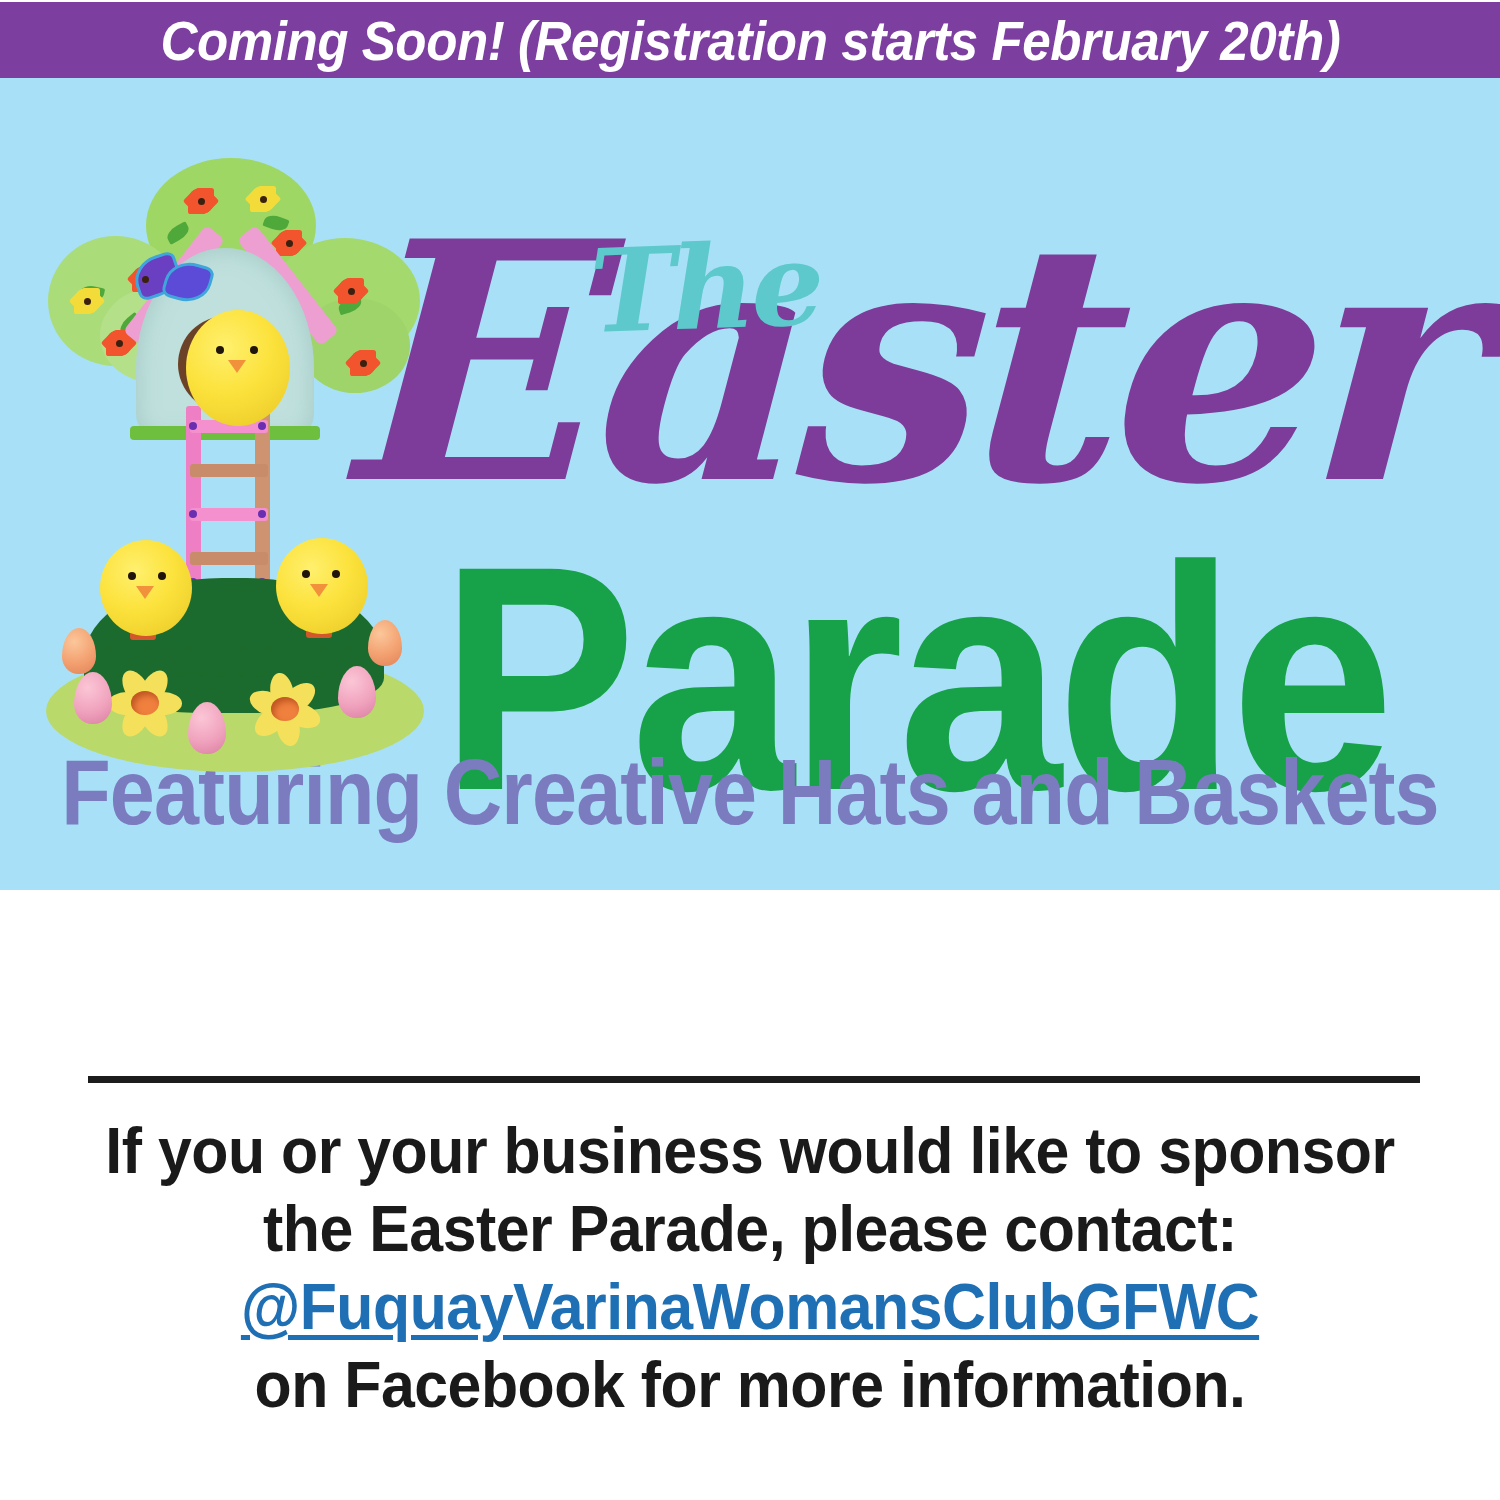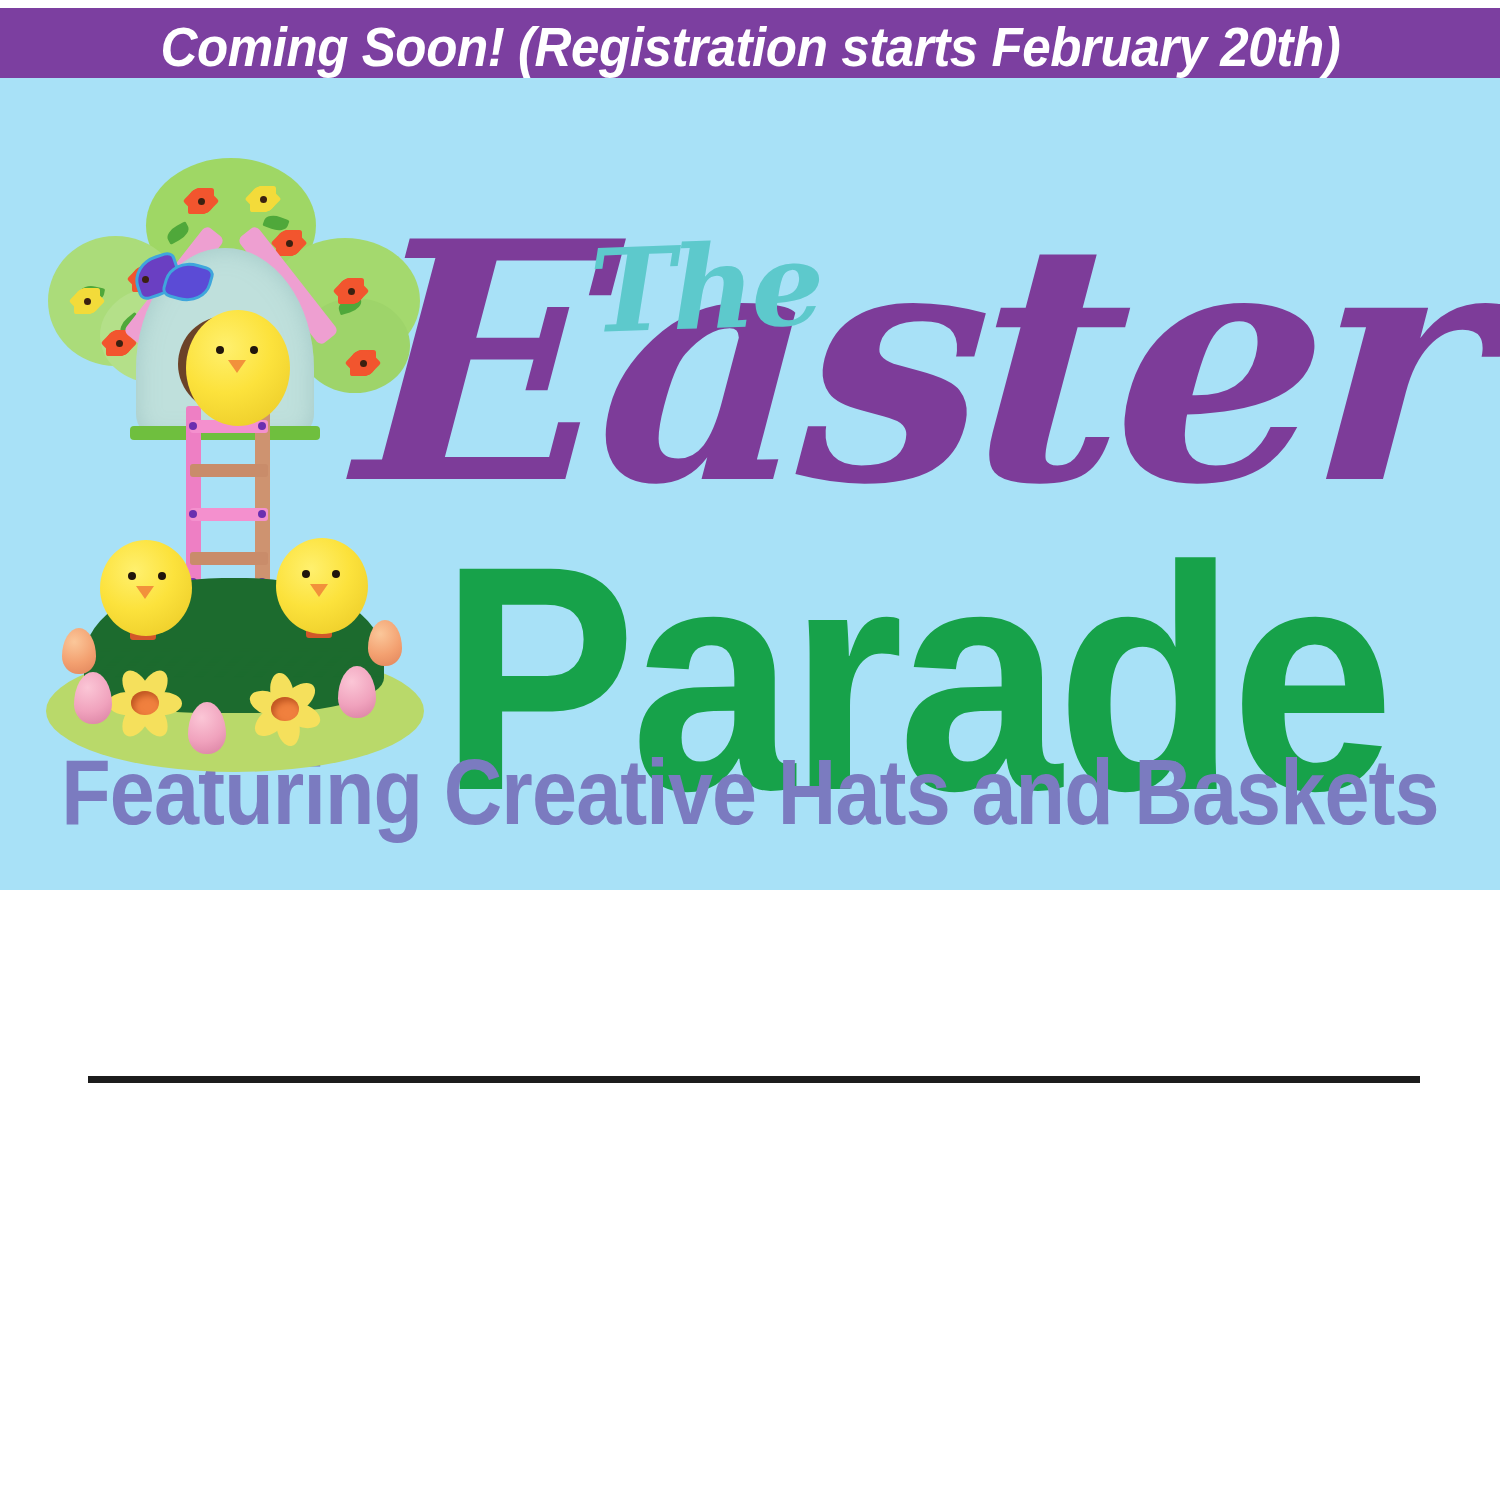--- a/index.html
+++ b/index.html
@@ -14,21 +14,21 @@
     position: relative;
     width: 1500px;
     height: 1500px;
     background: #ffffff;
     overflow: hidden;
   }
 
   
   .banner {
     position: absolute;
-    left: 0; top: 8px;
+    left: 0; top: 2px;
     width: 1500px;
     height: 78px;
     background: #7C3FA0;
     display: flex;
     align-items: center;
     justify-content: center;
   }
   .banner-text {
     color: #ffffff;
     font-family: "Liberation Sans Narrow", "Liberation Sans", sans-serif;
@@ -488,15 +488,23 @@
     <div class="title-the">The</div>
     <div class="title-parade">Parade</div>
     <div class="title-featuring">Featuring Creative Hats and Baskets</div>
   </div>
 
   <div class="lower">
 
 
     <div class="rule"></div>
 
+    <div class="sponsor">
+      <div>If you or your business would like to sponsor</div>
+      <div>the Easter Parade, please contact:</div>
+      <div>
+        <span class="handle">@FuquayVarinaWomansClubGFWC</span>
+      </div>
+      <div>on Facebook for more information.</div>
+    </div>
   </div>
 
 </div>
 
 </body></html>

